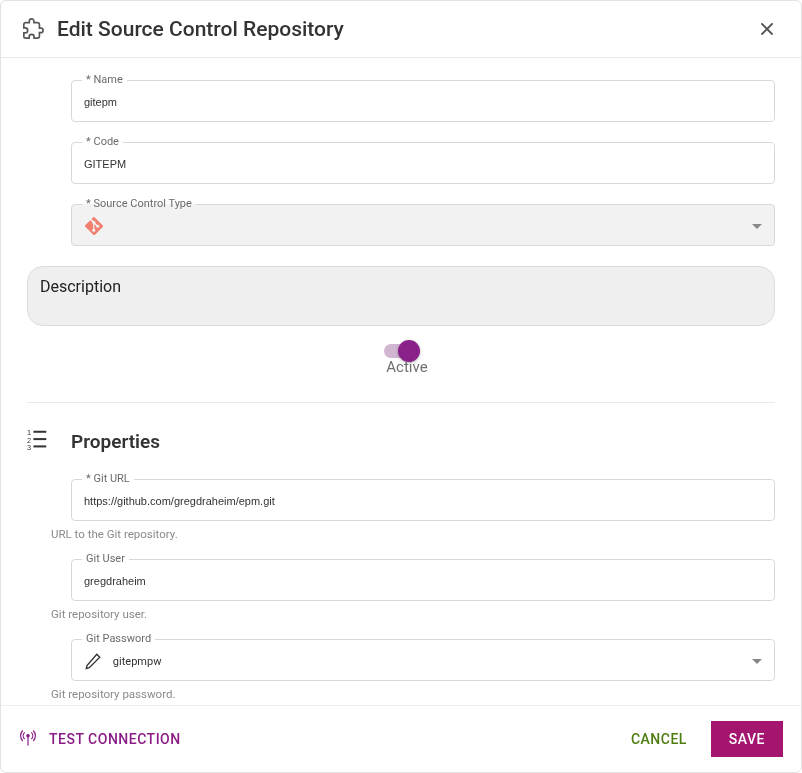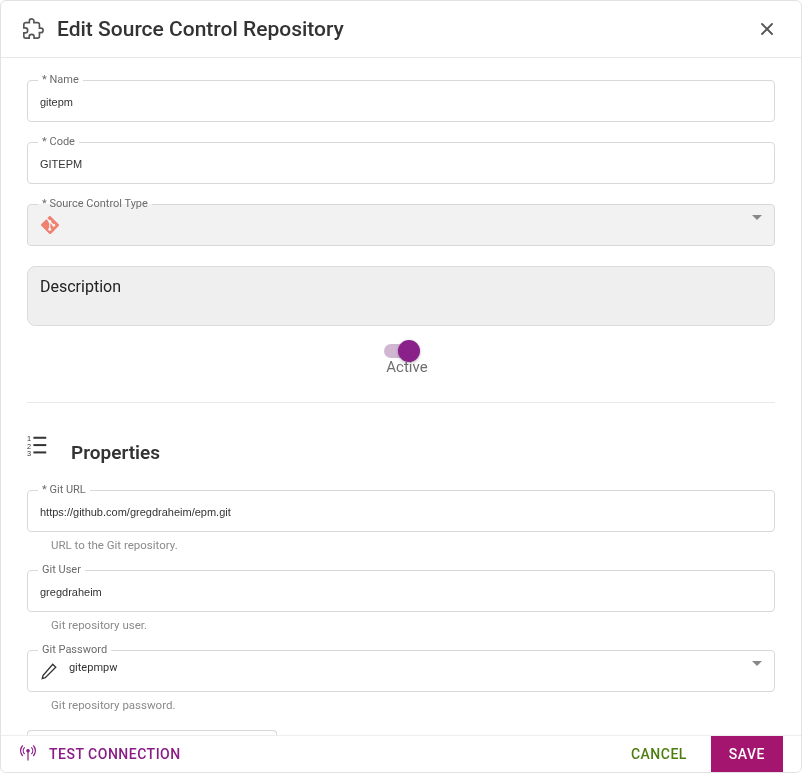--- a/index.html
+++ b/index.html
@@ -61,20 +61,21 @@
   .body::-webkit-scrollbar-track { background: #f3f3f3; }
   .body::-webkit-scrollbar-thumb { background: #c8c8c8; border-radius: 5px; }
 
   .field {
     position: relative;
     border: 1px solid #d8d8d8;
     border-radius: 4px;
     margin-bottom: 20px;
     padding: 10px 12px 8px 12px;
     min-height: 42px;
+    margin-left: 44px;
   }
   .field .floating-label {
     position: absolute;
     top: -8px;
     left: 10px;
     background: #fff;
     padding: 0 4px;
     font-size: 11px;
     color: #6b6b6b;
   }
@@ -89,42 +90,42 @@
     color: #333;
     border: none;
     outline: none;
     width: 100%;
     background: transparent;
     padding: 0;
   }
 
   .select-field {
     display: flex;
-    align-items: flex-start;
+    align-items: center;
   }
   .git-icon {
     width: 20px; height: 20px;
     margin-right: 8px;
     display: inline-flex;
     align-items: center;
     justify-content: center;
   }
   .caret {
     margin-left: auto;
     width: 0; height: 0;
     border-left: 5px solid transparent;
     border-right: 5px solid transparent;
     border-top: 5px solid #888;
   }
 
   .desc-field {
     min-height: 60px;
     background: #efefef;
     border: 1px solid #dcdcdc;
-    border-radius: 8px;
+    border-radius: 16px;
     padding: 10px 12px;
     margin-bottom: 18px;
   }
 
   .switch-row {
     display: flex;
     align-items: center;
     margin-bottom: 26px;
     flex-direction: column;
   }
@@ -156,21 +157,21 @@
 
   .section-title {
     display: flex;
     align-items: center;
     margin-bottom: 26px;
   }
   .section-title h2 {
     font-size: 19px;
     font-weight: 600;
     color: #333;
-    margin: 16px 0 0 22px;
+    margin: 5px 0 0 22px;
   }
   .props-icon {
     width: 22px; height: 22px;
     display: inline-flex;
   }
 
   .helper {
     font-size: 11.5px;
     color: #8a8a8a;
     margin: -14px 0 18px 24px;
@@ -186,21 +187,21 @@
   .partial-field {
     height: 14px;
     border: 1px solid #d8d8d8;
     border-radius: 4px 4px 0 0;
     border-bottom: none;
     width: 250px;
   }
 
   .footer {
     border-top: 1px solid #eee;
-    padding: 0 18px;
+    padding: 15px 18px;
     display: flex;
     align-items: center;
   }
   .test-conn {
     display: flex;
     align-items: center;
     color: #8a1c87;
     font-size: 14px;
     font-weight: 500;
     letter-spacing: 0.5px;

